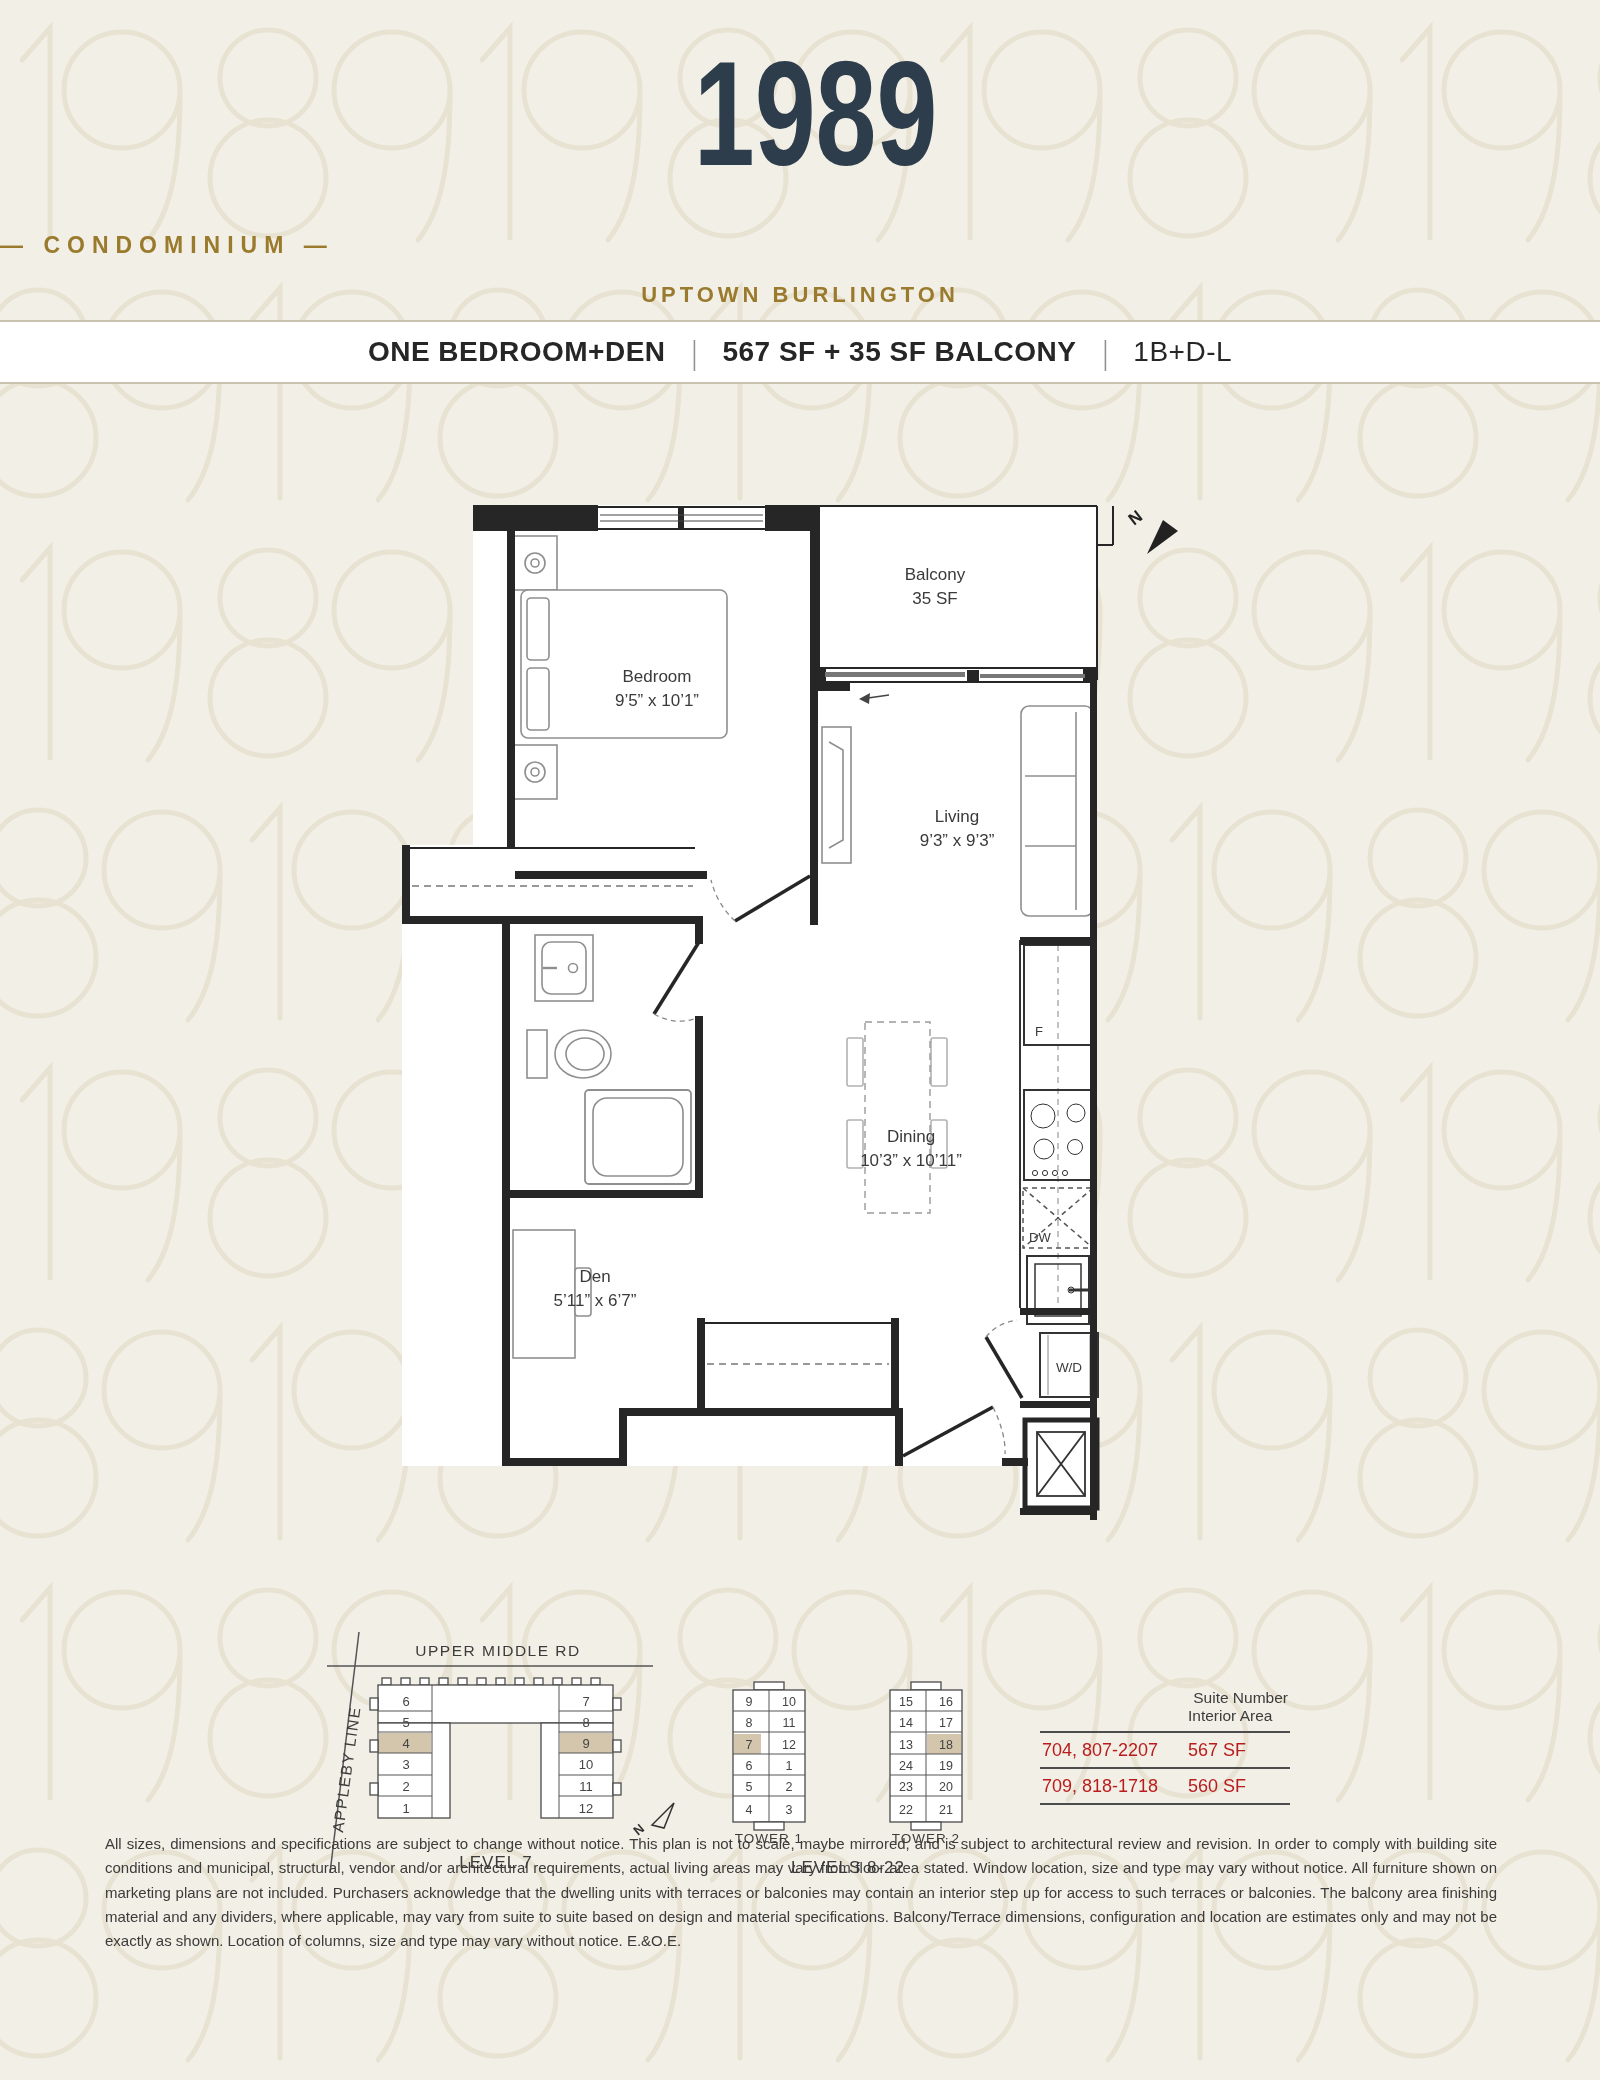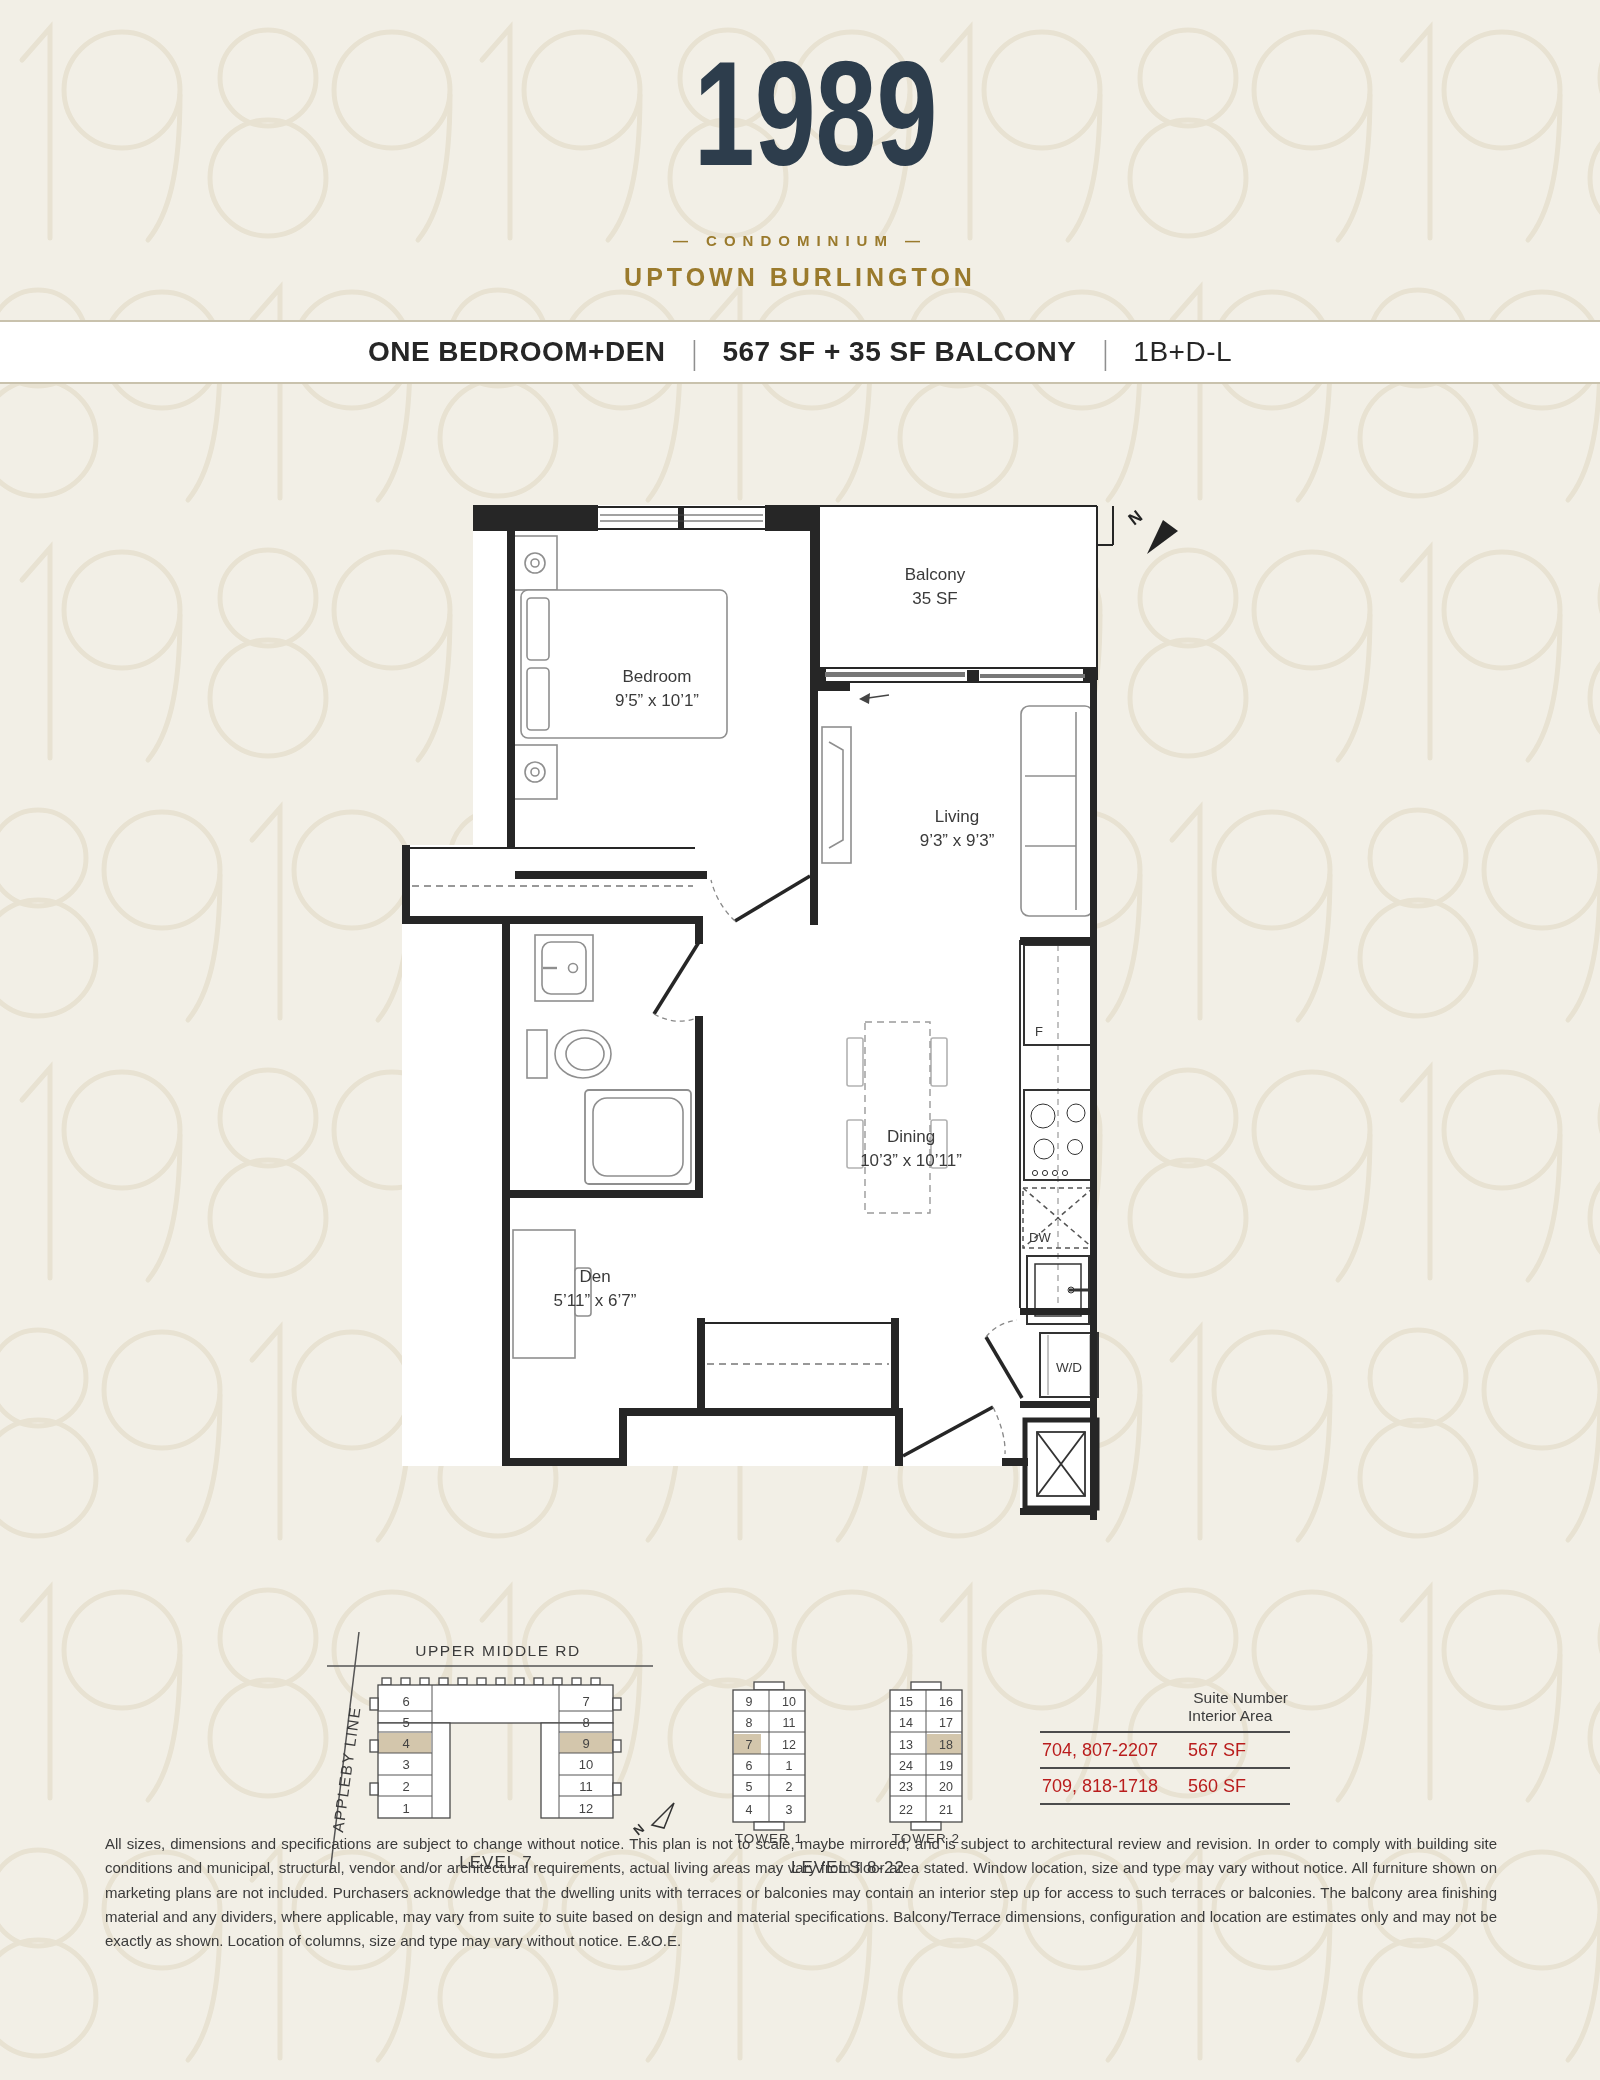--- a/index.html
+++ b/index.html
@@ -4,24 +4,24 @@
 <style>
   html,body{margin:0;padding:0;background:#d8d5cc;}
   .page{position:relative;width:1600px;height:2080px;margin:0 auto;background:#f2efe6;
         overflow:hidden;font-family:"Liberation Sans",sans-serif;color:#2e2e2e;}
   .pattern-svg{position:absolute;left:0;top:0;width:1600px;height:2080px;}
 
   
   .logo-year{position:absolute;top:40px;left:0;width:1600px;text-align:center;
              font-size:148px;line-height:1;font-weight:700;color:#2d3d4c;letter-spacing:0;margin-left:16px;}
   .logo-year span{display:inline-block;transform:scaleX(.74);}
-  .logo-sub1{position:absolute;top:232px;left:0;width:1600px;text-align:center;
-             font-size:15px;font-weight:600;letter-spacing:7px;color:#9a7a2c;}
-  .logo-sub2{position:absolute;top:263px;left:0;width:1600px;text-align:center;
-             font-size:25px;font-weight:700;letter-spacing:4px;color:#9a7a2c;}
+  .logo-sub1{position:absolute;top:232px;left:0;width:1600px;
+             font-size:23px;font-weight:600;letter-spacing:7px;color:#9a7a2c;}
+  .logo-sub2{position:absolute;top:282px;left:0;width:1600px;text-align:center;
+             font-size:22px;font-weight:700;letter-spacing:4px;color:#9a7a2c;}
 
   
   .title-strip{position:absolute;top:320px;left:0;width:1600px;height:60px;background:#ffffff;
                border-top:2px solid #c9c2ad;border-bottom:2px solid #c9c2ad;
                display:flex;align-items:center;justify-content:center;gap:24px;}
   .title-strip .t{font-size:28px;font-weight:700;letter-spacing:.5px;color:#262626;white-space:nowrap;}
   .title-strip .sep{font-size:34px;font-weight:300;color:#8f8f8f;transform:scaleX(.55);}
   .title-strip .code{font-weight:400;}
 
   

